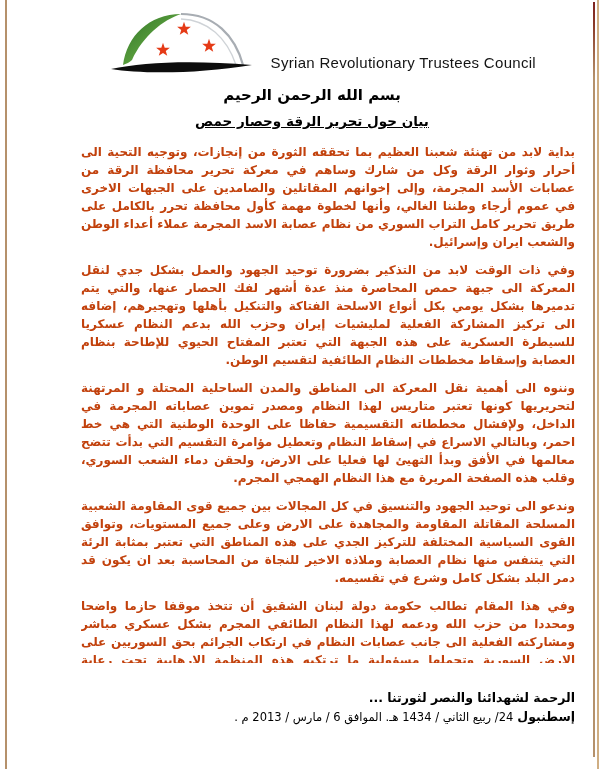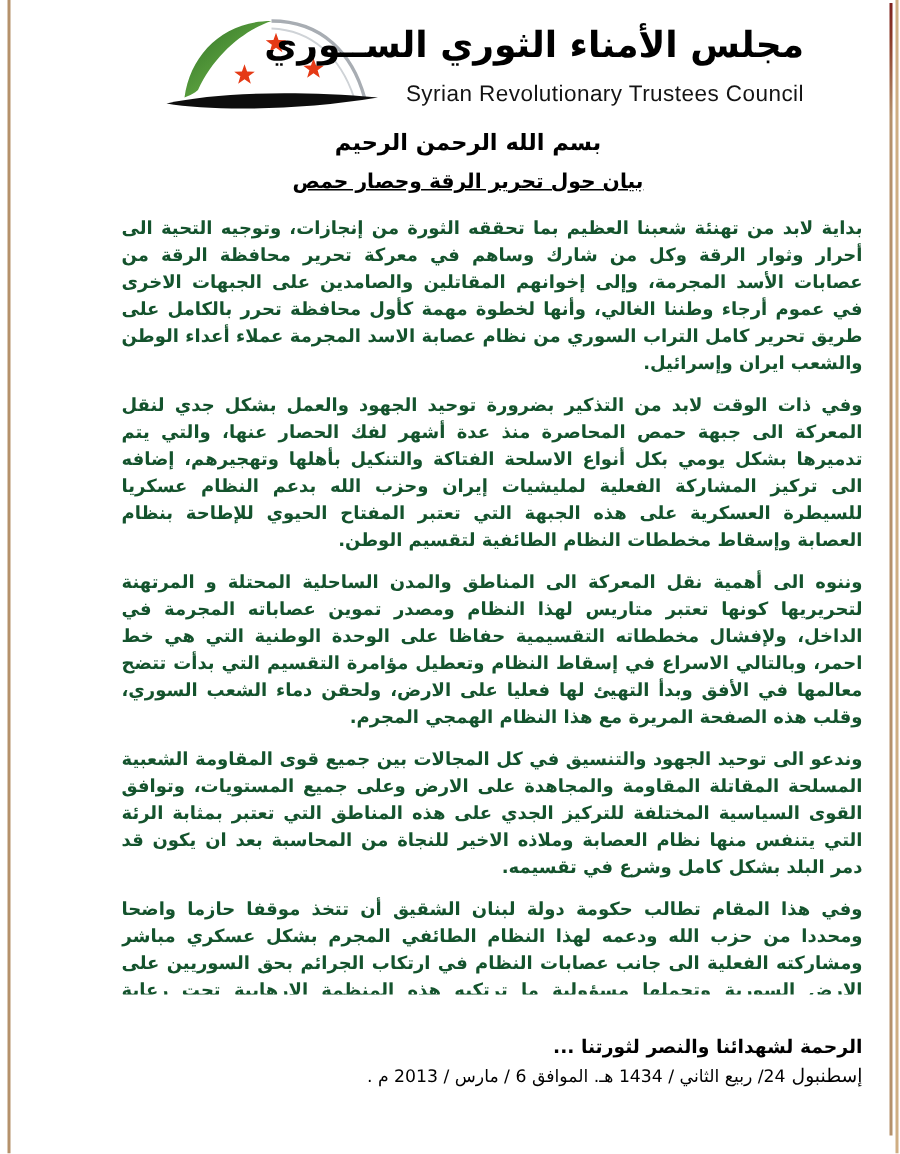--- a/index.html
+++ b/index.html
@@ -35,28 +35,28 @@
     font-size:15px; font-weight:bold; transform:translateX(12px);
   }
   .doc-title {
     position:absolute; top:113px; left:0; right:0; text-align:center; direction:rtl;
     font-size:13.5px; font-weight:bold; text-decoration:underline; transform:translateX(12px);
   }
 
   .body-text {
     position:absolute; top:143px; left:33px; right:25px; height:520px; overflow:hidden;
     direction:rtl; text-align:justify;
-    font-size:12px; font-weight:bold; line-height:18px; color:#14532d;margin-left:48px;
+    font-size:12px; font-weight:bold; line-height:18px; color:#c2410c;margin-left:48px;
   }
   .body-text p { margin:0 0 10px 0; }
 
   .closing   { position:absolute; top:690px; right:25px; direction:rtl; font-size:12.5px; font-weight:bold; }
   .signature { position:absolute; top:688px; right:25px; direction:rtl; font-size:13px;  font-weight:bold; }
   .dateline  { position:absolute; top:709px; right:25px; direction:rtl; font-size:11.5px; color:#000; }
-  .dateline .city { font-weight:normal; font-size:12.5px; margin-left:4px; }
+  .dateline .city { font-weight:bold; font-size:12.5px; margin-left:4px; }
 </style>
 </head>
 <body>
 
 <div class="page">
 
   <div class="edge-left"></div>
   <div class="edge-right"></div>
   <div class="edge-right-accent"></div>
 
@@ -75,21 +75,20 @@
       <polygon points="0,-7.2 1.7,-2.35 6.85,-2.22 2.76,0.9 4.23,5.82 0,2.9 -4.23,5.82 -2.76,0.9 -6.85,-2.22 -1.7,-2.35" fill="#e53a16"></polygon>
     </g>
     <g transform="translate(60,42)">
       <polygon points="0,-7.2 1.7,-2.35 6.85,-2.22 2.76,0.9 4.23,5.82 0,2.9 -4.23,5.82 -2.76,0.9 -6.85,-2.22 -1.7,-2.35" fill="#e53a16"></polygon>
     </g>
     <g transform="translate(106,38)">
       <polygon points="0,-7.2 1.7,-2.35 6.85,-2.22 2.76,0.9 4.23,5.82 0,2.9 -4.23,5.82 -2.76,0.9 -6.85,-2.22 -1.7,-2.35" fill="#e53a16"></polygon>
     </g>
   </svg>
 
-  <div class="org-ar">مجلس الأمناء الثوري الســوري</div>
   <div class="org-en">Syrian Revolutionary Trustees Council</div>
 
   <div class="basmala">بسم الله الرحمن الرحيم</div>
   <div class="doc-title">بيان حول تحرير الرقة وحصار حمص</div>
 
   <div class="body-text">
     <p>بداية لابد من تهنئة شعبنا العظيم بما تحققه الثورة من إنجازات، وتوجيه التحية الى أحرار وثوار الرقة وكل من شارك وساهم في معركة تحرير محافظة الرقة من عصابات الأسد المجرمة، وإلى إخوانهم المقاتلين والصامدين على الجبهات الاخرى في عموم أرجاء وطننا الغالي، وأنها لخطوة مهمة كأول محافظة تحرر بالكامل على طريق تحرير كامل التراب السوري من نظام عصابة الاسد المجرمة عملاء أعداء الوطن والشعب ايران وإسرائيل.</p>
     <p>وفي ذات الوقت لابد من التذكير بضرورة توحيد الجهود والعمل بشكل جدي لنقل المعركة الى جبهة حمص المحاصرة منذ عدة أشهر لفك الحصار عنها، والتي يتم تدميرها بشكل يومي بكل أنواع الاسلحة الفتاكة والتنكيل بأهلها وتهجيرهم، إضافه الى تركيز المشاركة الفعلية لمليشيات إيران وحزب الله بدعم النظام عسكريا للسيطرة العسكرية على هذه الجبهة التي تعتبر المفتاح الحيوي للإطاحة بنظام العصابة وإسقاط مخططات النظام الطائفية لتقسيم الوطن.</p>
     <p>وننوه الى أهمية نقل المعركة الى المناطق والمدن الساحلية المحتلة و المرتهنة لتحريريها كونها تعتبر متاريس لهذا النظام ومصدر تموين عصاباته المجرمة في الداخل، ولإفشال مخططاته التقسيمية حفاظا على الوحدة الوطنية التي هي خط احمر، وبالتالي الاسراع في إسقاط النظام وتعطيل مؤامرة التقسيم التي بدأت تتضح معالمها في الأفق وبدأ التهيئ لها فعليا على الارض، ولحقن دماء الشعب السوري، وقلب هذه الصفحة المريرة مع هذا النظام الهمجي المجرم.</p>
     <p>وندعو الى توحيد الجهود والتنسيق في كل المجالات بين جميع قوى المقاومة الشعبية المسلحة المقاتلة المقاومة والمجاهدة على الارض وعلى جميع المستويات، وتوافق القوى السياسية المختلفة للتركيز الجدي على هذه المناطق التي تعتبر بمثابة الرئة التي يتنفس منها نظام العصابة وملاذه الاخير للنجاة من المحاسبة بعد ان يكون قد دمر البلد بشكل كامل وشرع في تقسيمه.</p>

